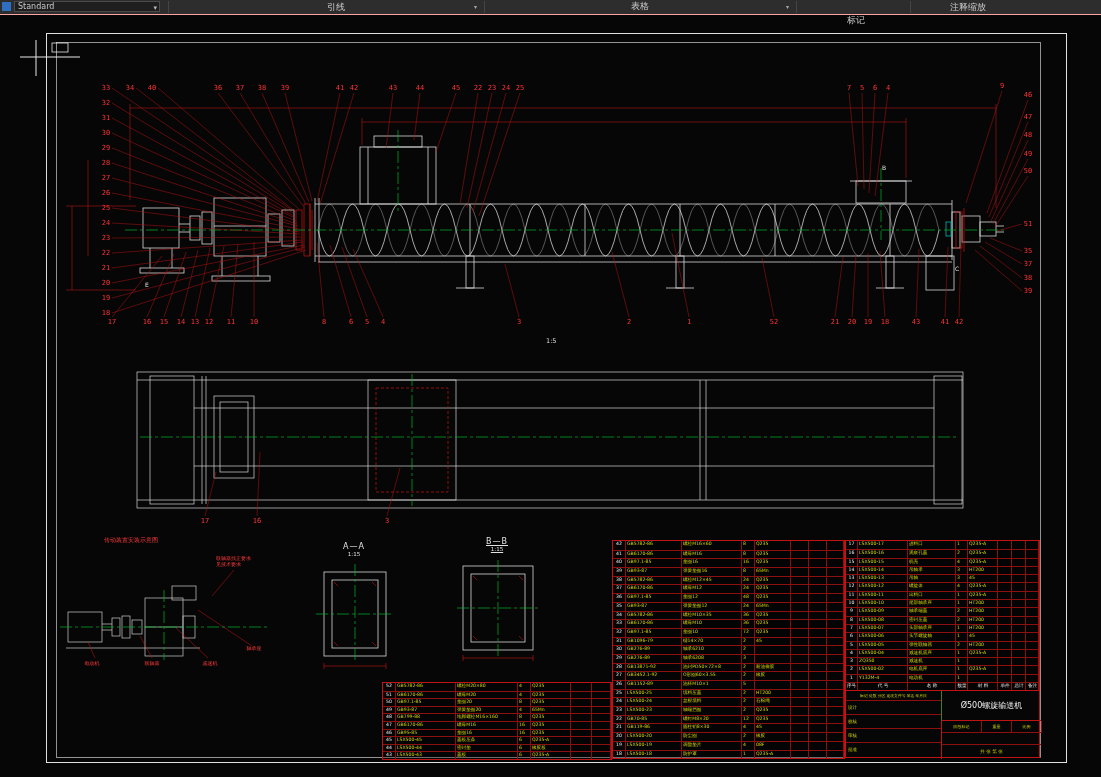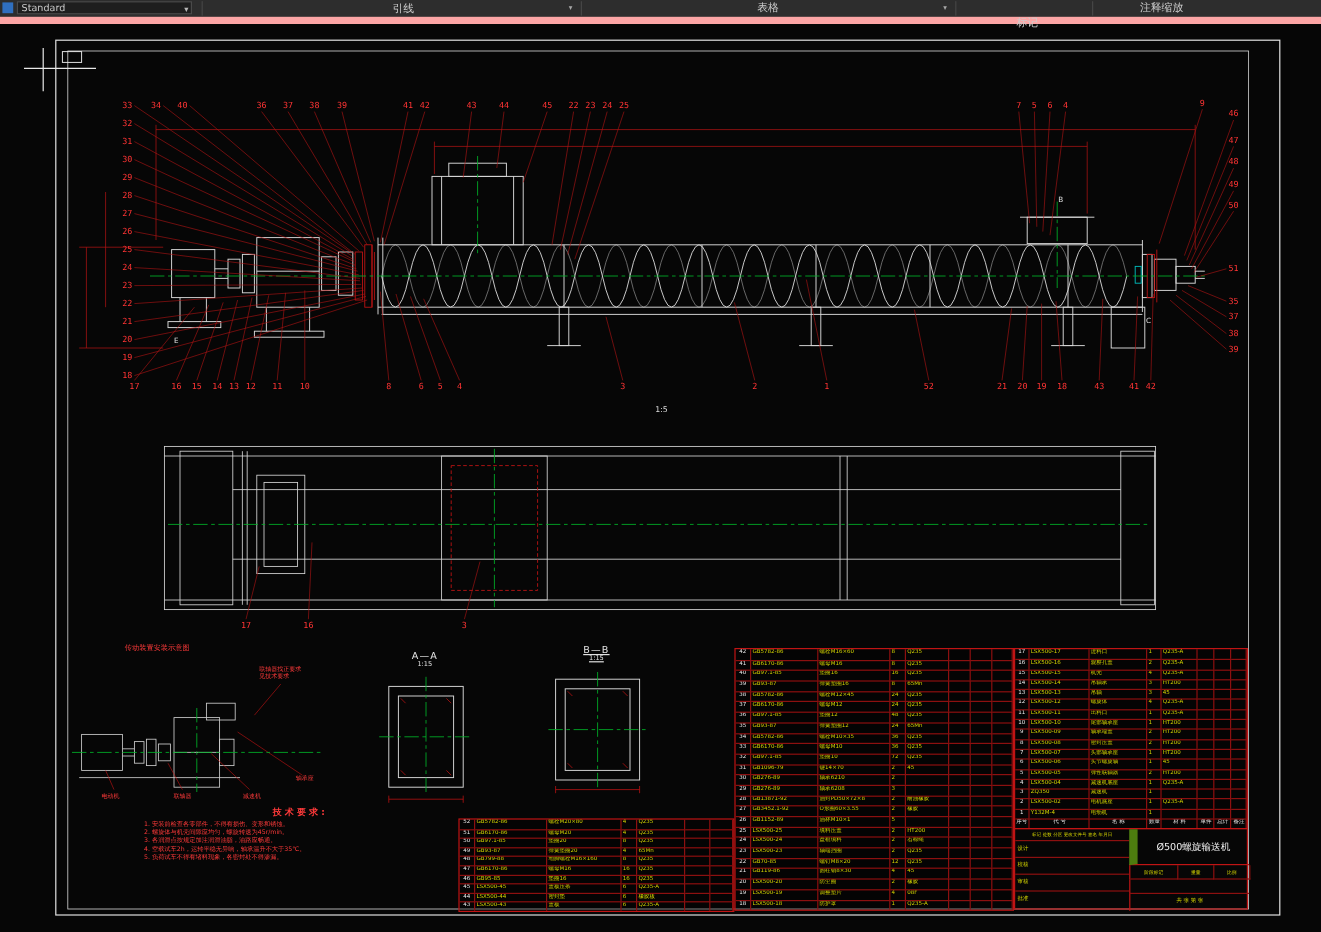--- a/index.html
+++ b/index.html
@@ -1,20 +1,20 @@
 <!DOCTYPE html>
 <html><head>
 <meta charset="utf-8">
 <style>
   html,body{margin:0;padding:0;background:#000;}
   .app{position:relative;width:1101px;height:777px;background:#060606;overflow:hidden;
        font-family:"DejaVu Sans",sans-serif;}
   
   .ribbon{position:absolute;left:0;top:0;width:1101px;height:14px;background:#2d2d2d;
-          border-bottom:6px solid #fca5a5;z-index:6;}
+          border-bottom:1px solid #fca5a5;z-index:6;}
   .ribbon .sep{position:absolute;top:1px;bottom:1px;width:1px;background:#454545;}
   .blueicon{position:absolute;left:2px;top:2px;width:9px;height:9px;background:#2f6fbf;}
   .combo{position:absolute;left:14px;top:1px;width:146px;height:11px;background:#1e1e1e;
          border:1px solid #4a4a4a;color:#c8c8c8;font-size:8px;line-height:10px;padding:0 10px 0 3px;box-sizing:border-box;}
   .combo .car{position:absolute;right:2px;top:1px;font-size:7px;color:#b8b8b8;}
   .plabel{position:absolute;top:0;height:14px;line-height:14px;font-size:9px;color:#cdcdcd;
           transform:translateX(-50%);white-space:nowrap;}
   .pcar{position:absolute;top:3px;font-size:6px;color:#a8a8a8;}
   
   .canvas{position:absolute;left:0;top:0;width:1101px;height:777px;}
@@ -40,21 +40,21 @@
   .br:first-child .bc{border-top:none;}
   .bc.no{color:#f0f0f0;text-align:center;padding-left:0;}
   .br.hdr .bc{color:#e8e8e8;text-align:center;}
   
   #titleblock{position:absolute;left:845px;top:690px;width:195px;height:68px;border:1px solid #c01414;
               box-sizing:border-box;z-index:3;color:#d6d600;}
   .tb-lhead{position:absolute;left:0;top:0;width:95px;height:10px;font-size:3.8px;line-height:10px;
             text-align:center;border-bottom:1px solid #8c1010;box-sizing:border-box;overflow:hidden;white-space:nowrap;}
   .tb-lrow{position:absolute;left:0;width:95px;height:14px;border-bottom:1px solid #8c1010;
            font-size:4.5px;line-height:14px;padding-left:2px;box-sizing:border-box;}
-  .tb-name{position:absolute;left:95px;top:0;width:100px;height:30px;border-left:7px solid #4d7c0f;
+  .tb-name{position:absolute;left:95px;top:0;width:100px;height:30px;border-left:1px solid #4d7c0f;
            border-bottom:1px solid #c01414;color:#efefef;font-size:8px;display:flex;align-items:center;
            justify-content:center;box-sizing:border-box;}
   .tb-sub{position:absolute;left:95px;top:30px;width:100px;height:12px;display:grid;
           grid-template-columns:40px 30px 30px;border-left:1px solid #c01414;box-sizing:border-box;}
   .tb-sub div{border-right:1px solid #8c1010;border-bottom:1px solid #8c1010;font-size:4px;
               text-align:center;line-height:12px;overflow:hidden;}
   .tb-sub2{position:absolute;left:95px;top:42px;width:100px;height:12px;border-left:1px solid #c01414;
            border-bottom:1px solid #8c1010;box-sizing:border-box;}
   .tb-note{position:absolute;left:95px;top:54px;width:100px;height:14px;border-left:1px solid #c01414;
            font-size:4.5px;text-align:center;line-height:14px;box-sizing:border-box;}
@@ -373,30 +373,20 @@
       <div>联轴器找正要求</div>
       <div>见技术要求</div>
     </div>
     <div id="detail-labels">
         <div class="dlab" style="left: 92px; top: 660px;">电动机</div>
         <div class="dlab" style="left: 152px; top: 660px;">联轴器</div>
         <div class="dlab" style="left: 210px; top: 660px;">减速机</div>
         <div class="dlab" style="left: 254px; top: 645px;">轴承座</div>
       </div>
 
-    <div id="tech">
-      <div class="tt">技 术 要 求 :</div>
-      <div id="tech-lines">
-          <div class="tl">1. 安装前检查各零部件，不得有损伤、变形和锈蚀。</div>
-          <div class="tl">2. 螺旋体与机壳间隙应均匀，螺旋转速为45r/min。</div>
-          <div class="tl">3. 各润滑点按规定加注润滑油脂，油路应畅通。</div>
-          <div class="tl">4. 空载试车2h，运转平稳无异响，轴承温升不大于35℃。</div>
-          <div class="tl">5. 负荷试车不得有堵料现象，各密封处不得渗漏。</div>
-        </div>
-    </div>
 
     <div id="bom-left" class="bom" style="left: 382px; top: 682px; width: 230px;">
         <div class="br" style="grid-template-columns: 13px 60px 62px 13px 40px 21px 19px; height: 7.6px;">
           <div class="bc no">52</div>
           <div class="bc">GB5782-86</div>
           <div class="bc">螺栓M20×80</div>
           <div class="bc">4</div>
           <div class="bc">Q235</div>
           <div class="bc"></div>
           <div class="bc"></div>

